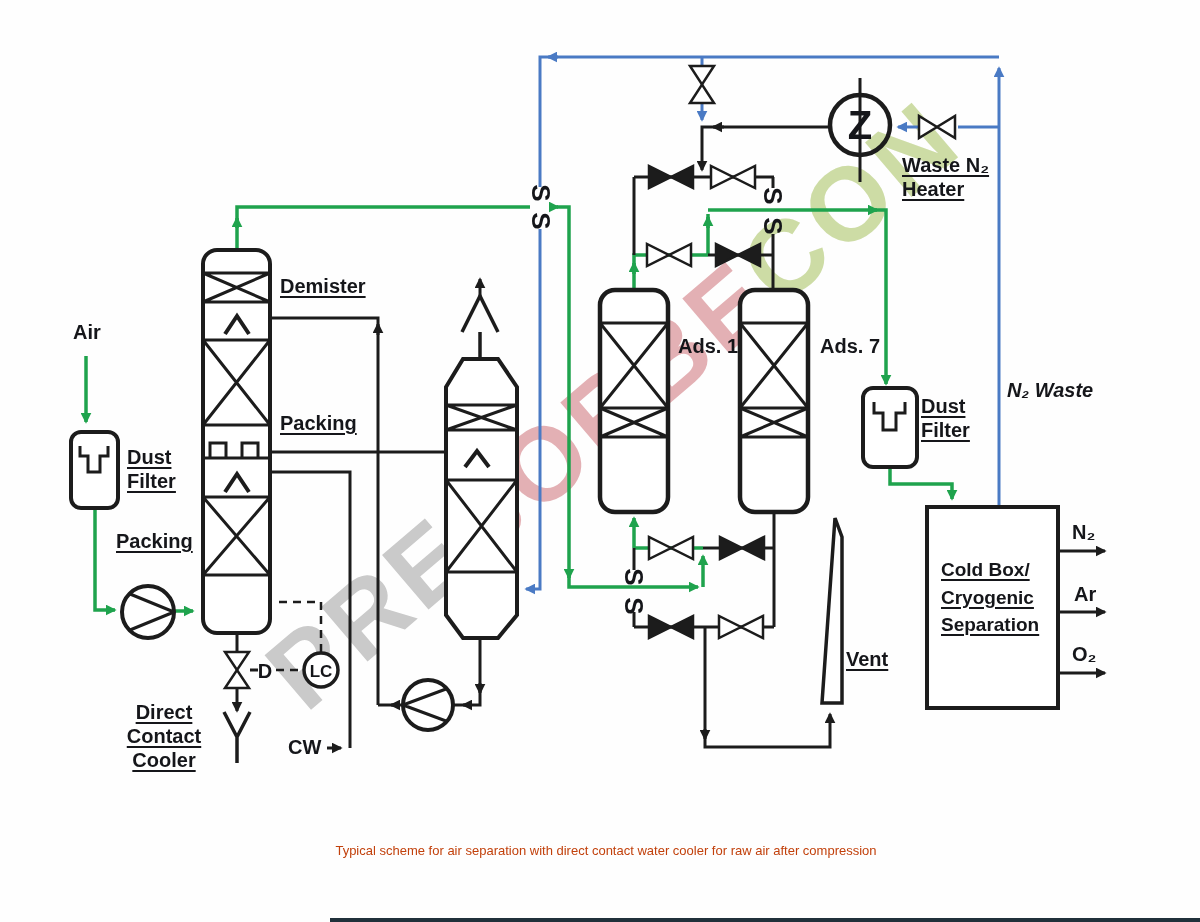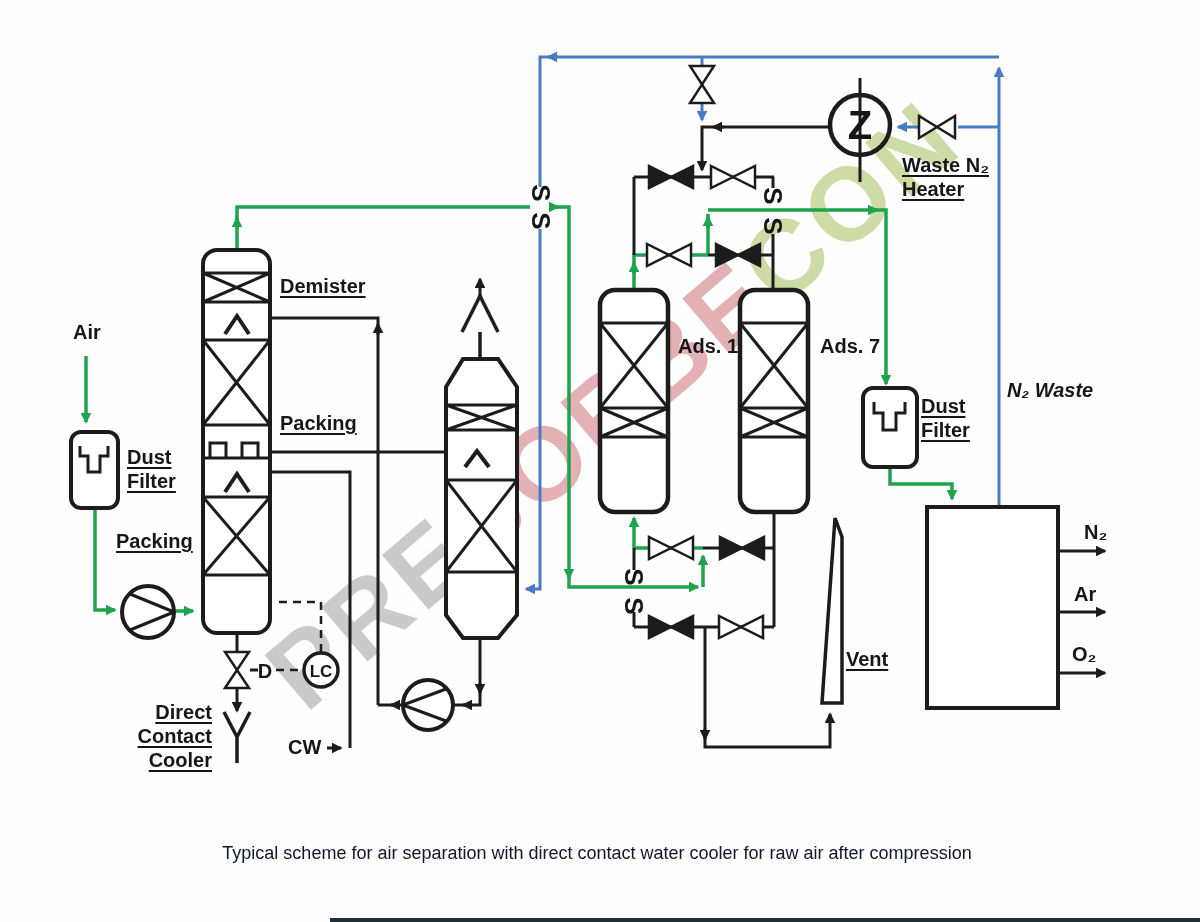--- a/index.html
+++ b/index.html
@@ -2,23 +2,23 @@
 <html><head>
 <meta charset="utf-8">
 <style>
   html,body{margin:0;padding:0;background:#ffffff;}
   #stage{position:relative;width:1200px;height:922px;background:#fefefe;overflow:hidden;
          font-family:"Liberation Sans",sans-serif;}
   #pfd{position:absolute;left:0;top:0;z-index:2;}
   .lbl{position:absolute;z-index:3;font-weight:bold;font-size:20px;color:#15161a;
        white-space:pre-line;line-height:1.2;}
   .ul{text-decoration:underline;text-underline-offset:3px;text-decoration-thickness:2px;}
-  .ctr{text-align:right;}
-  .cap{position:absolute;left:7px;width:1180px;text-align:center;font-size:18px;
-       font-weight:normal;color:#0f172a;z-index:3;}
+  .ctr{text-align:center;}
+  .cap{position:absolute;left:16px;width:1180px;text-align:center;font-size:13px;
+       font-weight:normal;color:#c2410c;z-index:3;}
   #watermark{position:absolute;left:244px;top:642px;z-index:1;transform:rotate(-40.5deg);
        transform-origin:0 0;font-weight:bold;font-size:104px;letter-spacing:5px;
        white-space:nowrap;pointer-events:none;}
   #watermark .wm-0{color:rgba(150,150,150,0.50);}
   #watermark .wm-1{color:rgba(197,86,94,0.46);}
   #watermark .wm-2{color:rgba(175,199,110,0.62);}
   #bottombar{position:absolute;left:330px;top:918px;width:870px;height:4px;
        background:#20303a;z-index:4;}
   svg text{font-family:"Liberation Sans",sans-serif;}
 </style>
@@ -249,21 +249,24 @@
 Contact
 Cooler</div>
   <div class="lbl" style="left:288px;top:735px;">CW</div>
   <div class="lbl" style="left:678px;top:334px;">Ads. 1</div>
   <div class="lbl" style="left:820px;top:334px;">Ads. 7</div>
   <div class="lbl ul" style="left:902px;top:153px;">Waste N₂
 Heater</div>
   <div class="lbl ul" style="left:921px;top:394px;">Dust
 Filter</div>
   <div class="lbl" style="left:1007px;top:378px;font-style:italic;">N₂ Waste</div>
+  <div class="lbl ul" style="left:941px;top:556px;width:112px;font-size:19px;line-height:1.45;">Cold Box/
+Cryogenic
+Separation</div>
   <div class="lbl ul" style="left:846px;top:647px;">Vent</div>
-  <div class="lbl" style="left:1072px;top:520px;margin-left:12px;">N₂</div>
+  <div class="lbl" style="left:1072px;top:520px;">N₂</div>
   <div class="lbl" style="left:1074px;top:582px;">Ar</div>
   <div class="lbl" style="left:1072px;top:642px;">O₂</div>
 
   <div class="cap" style="top:843px;">Typical scheme for air separation with direct contact water cooler for raw air after compression</div>
 
   <div id="bottombar"></div>
 </div>
 
 </body></html>

